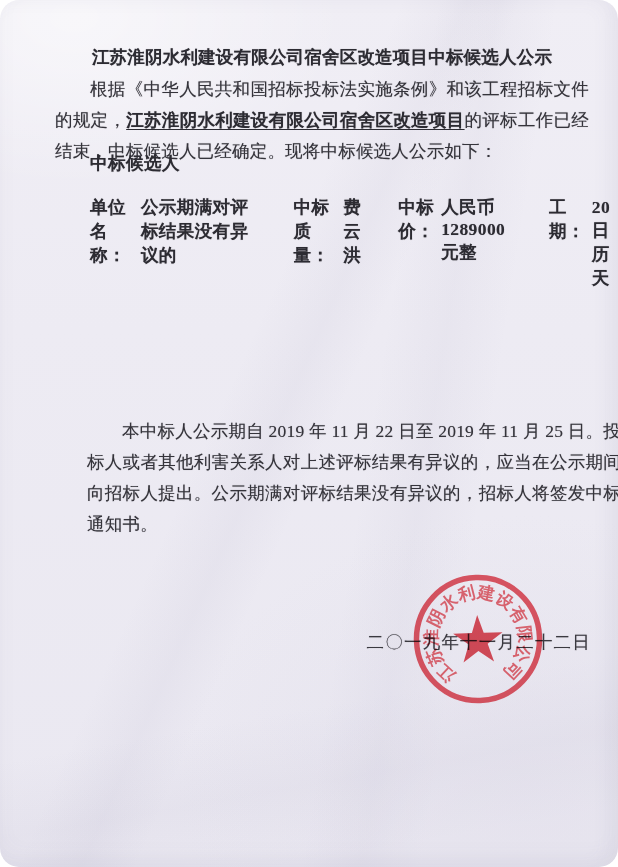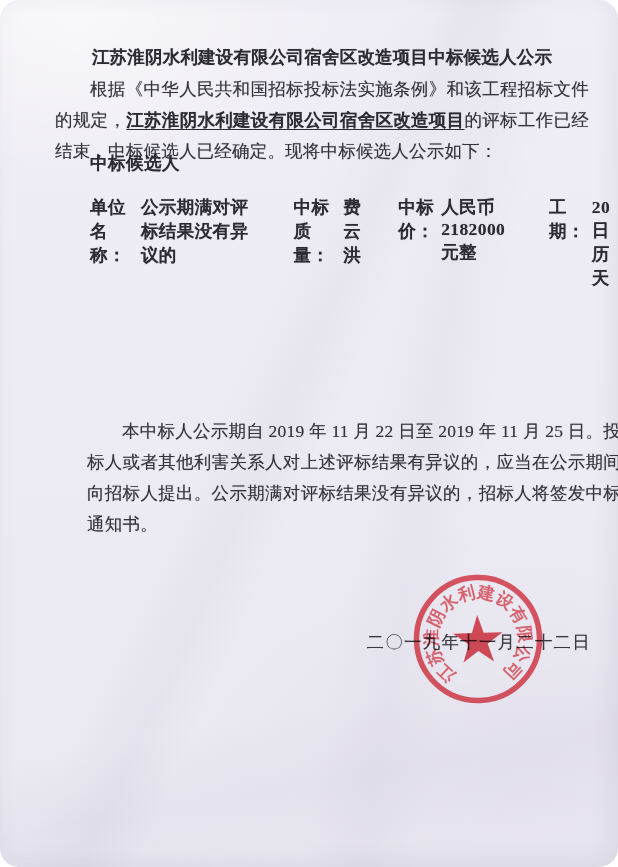--- a/index.html
+++ b/index.html
@@ -127,21 +127,21 @@
     <div class="field-row ink">
       <span class="field-label">单位名称：</span>
       <span class="field-value">公示期满对评标结果没有异议的</span>
     </div>
     <div class="field-row wide-gap ink">
       <span class="field-label">中标质量：</span>
       <span class="field-value">费云洪</span>
     </div>
     <div class="field-row ink">
       <span class="field-label">中标价：</span>
-      <span class="field-value">人民币 2182000 元整</span>
+      <span class="field-value">人民币 1289000 元整</span>
     </div>
     <div class="field-row ink">
       <span class="field-label">工期：</span>
       <span class="field-value">20 日历天</span>
     </div>
   </div>
 
   <div class="para para-close ink">本中标人公示期自 2019 年 11 月 22 日至 2019 年 11 月 25 日。投标人或者其他利害关系人对上述评标结果有异议的，应当在公示期间向招标人提出。公示期满对评标结果没有异议的，招标人将签发中标通知书。</div>
 
   <div class="date-line ink">二〇一九年十一月二十二日</div>

